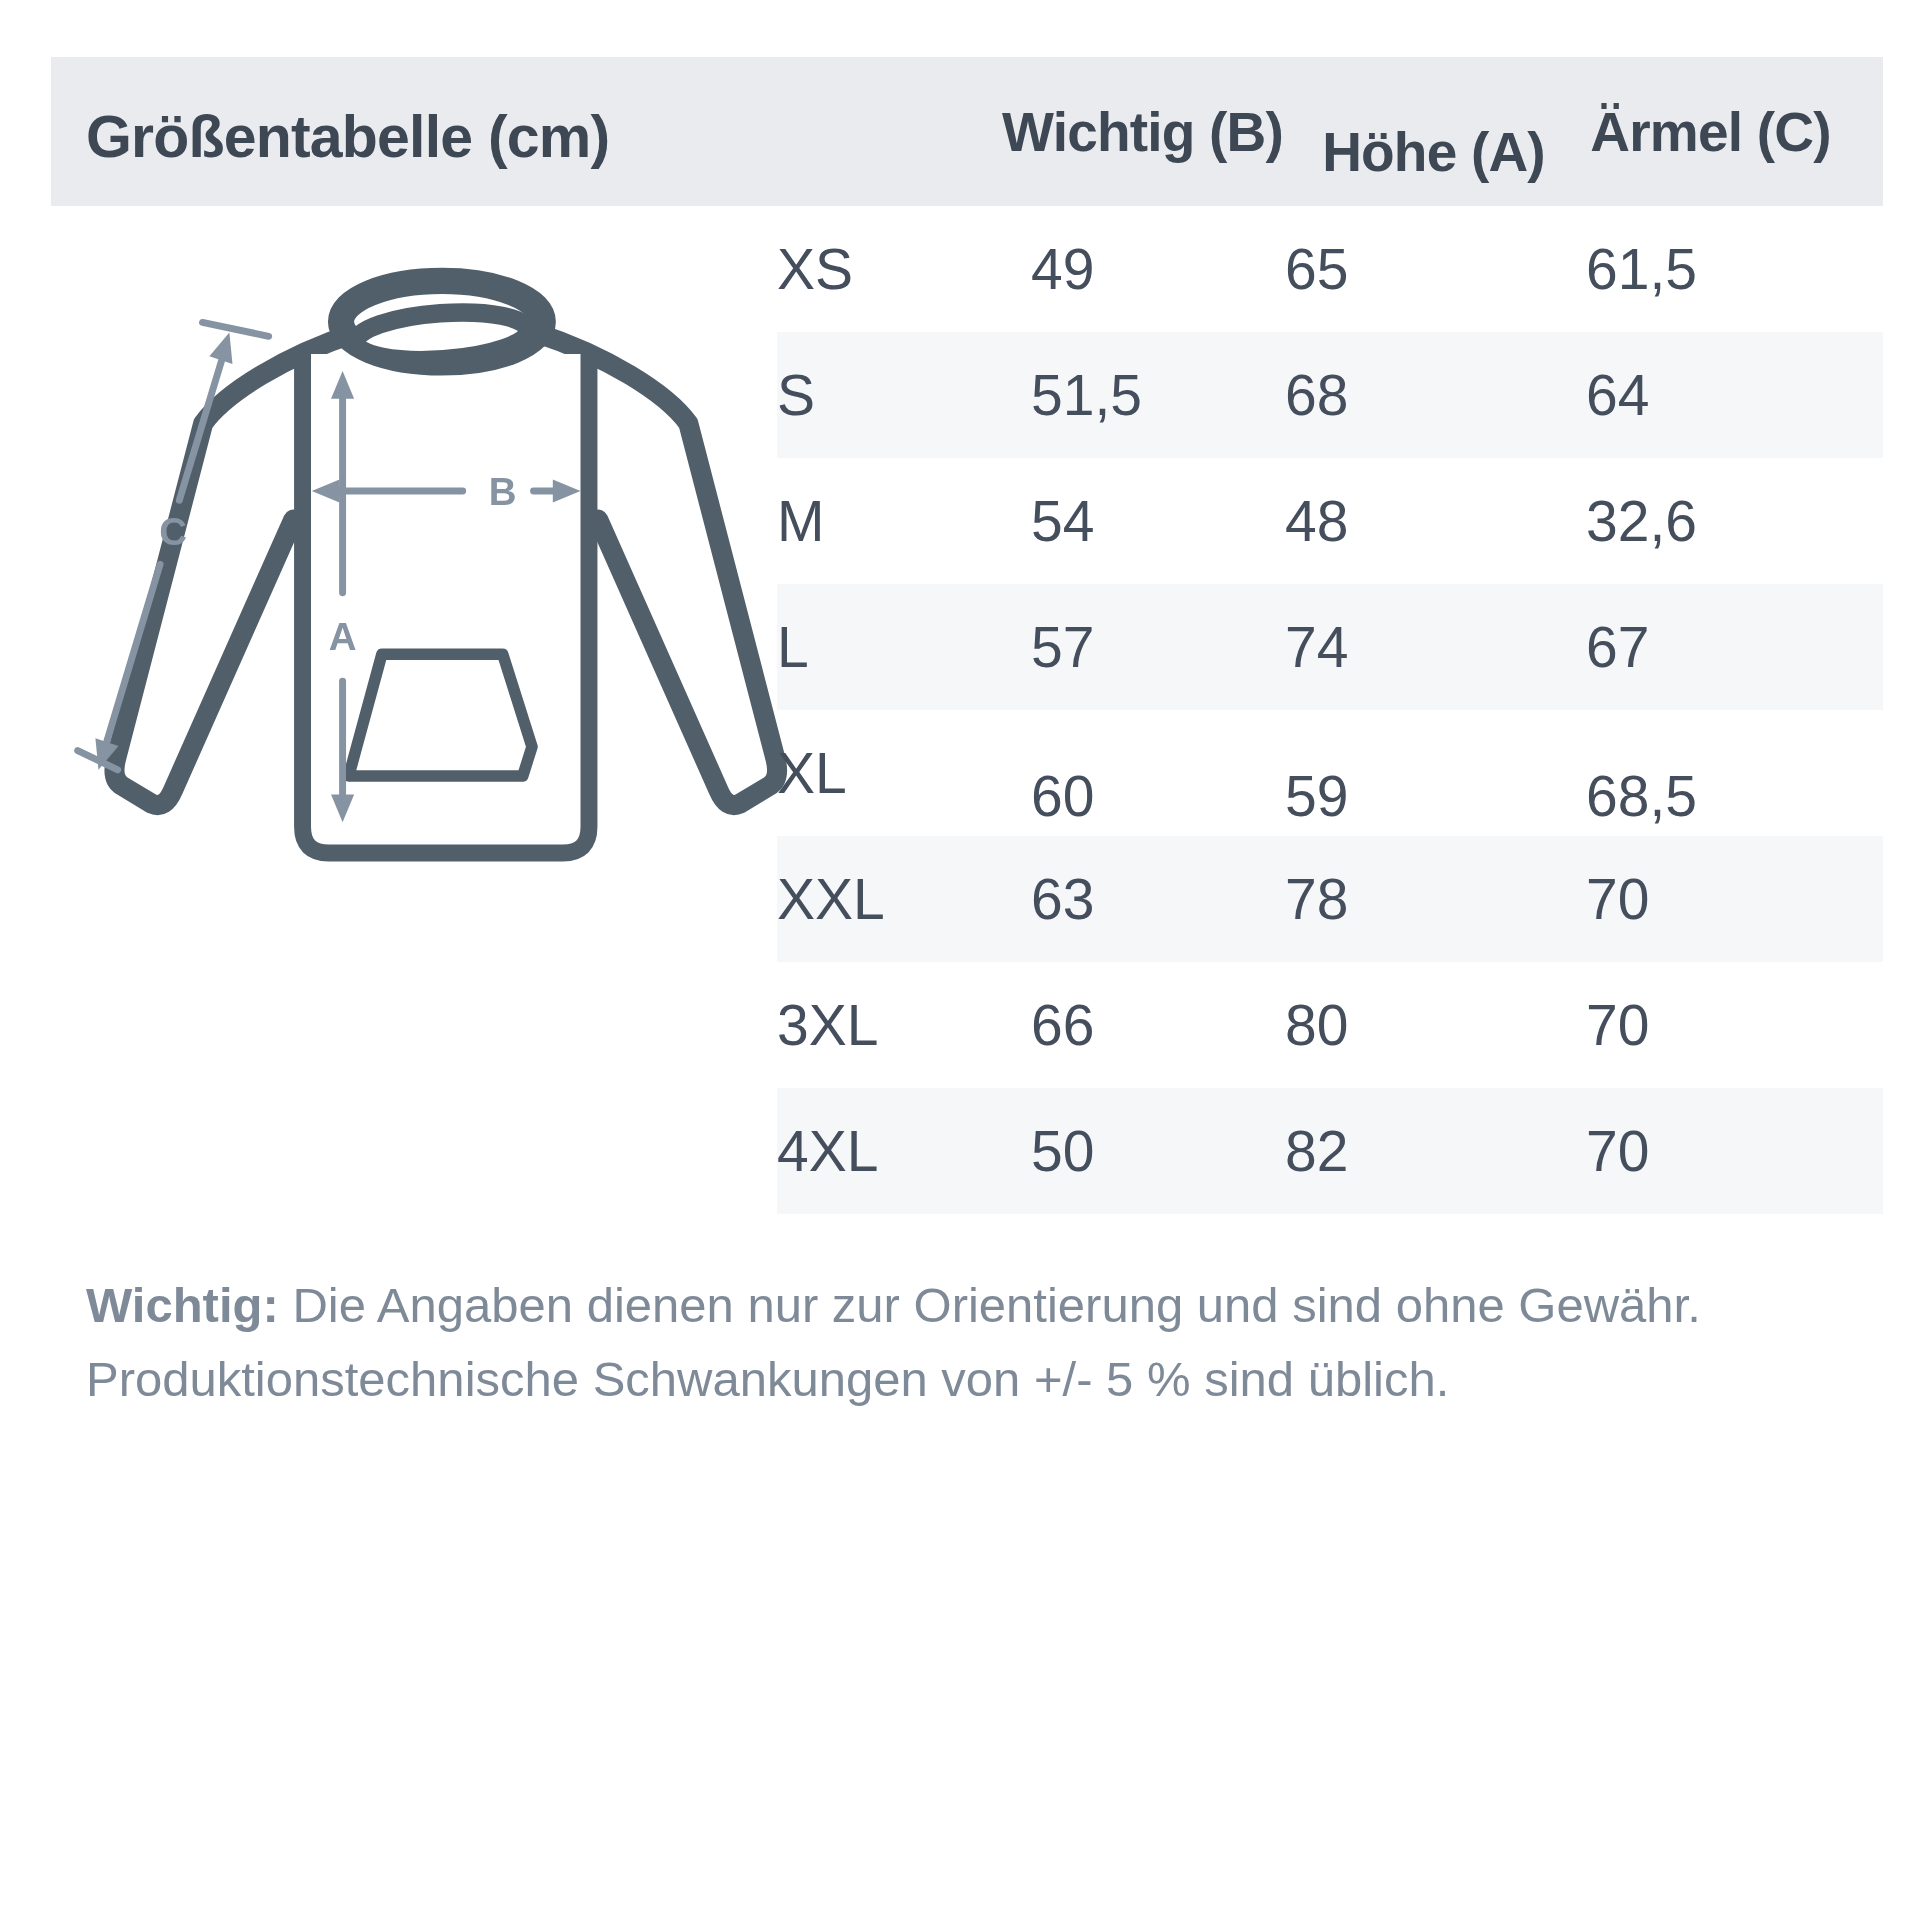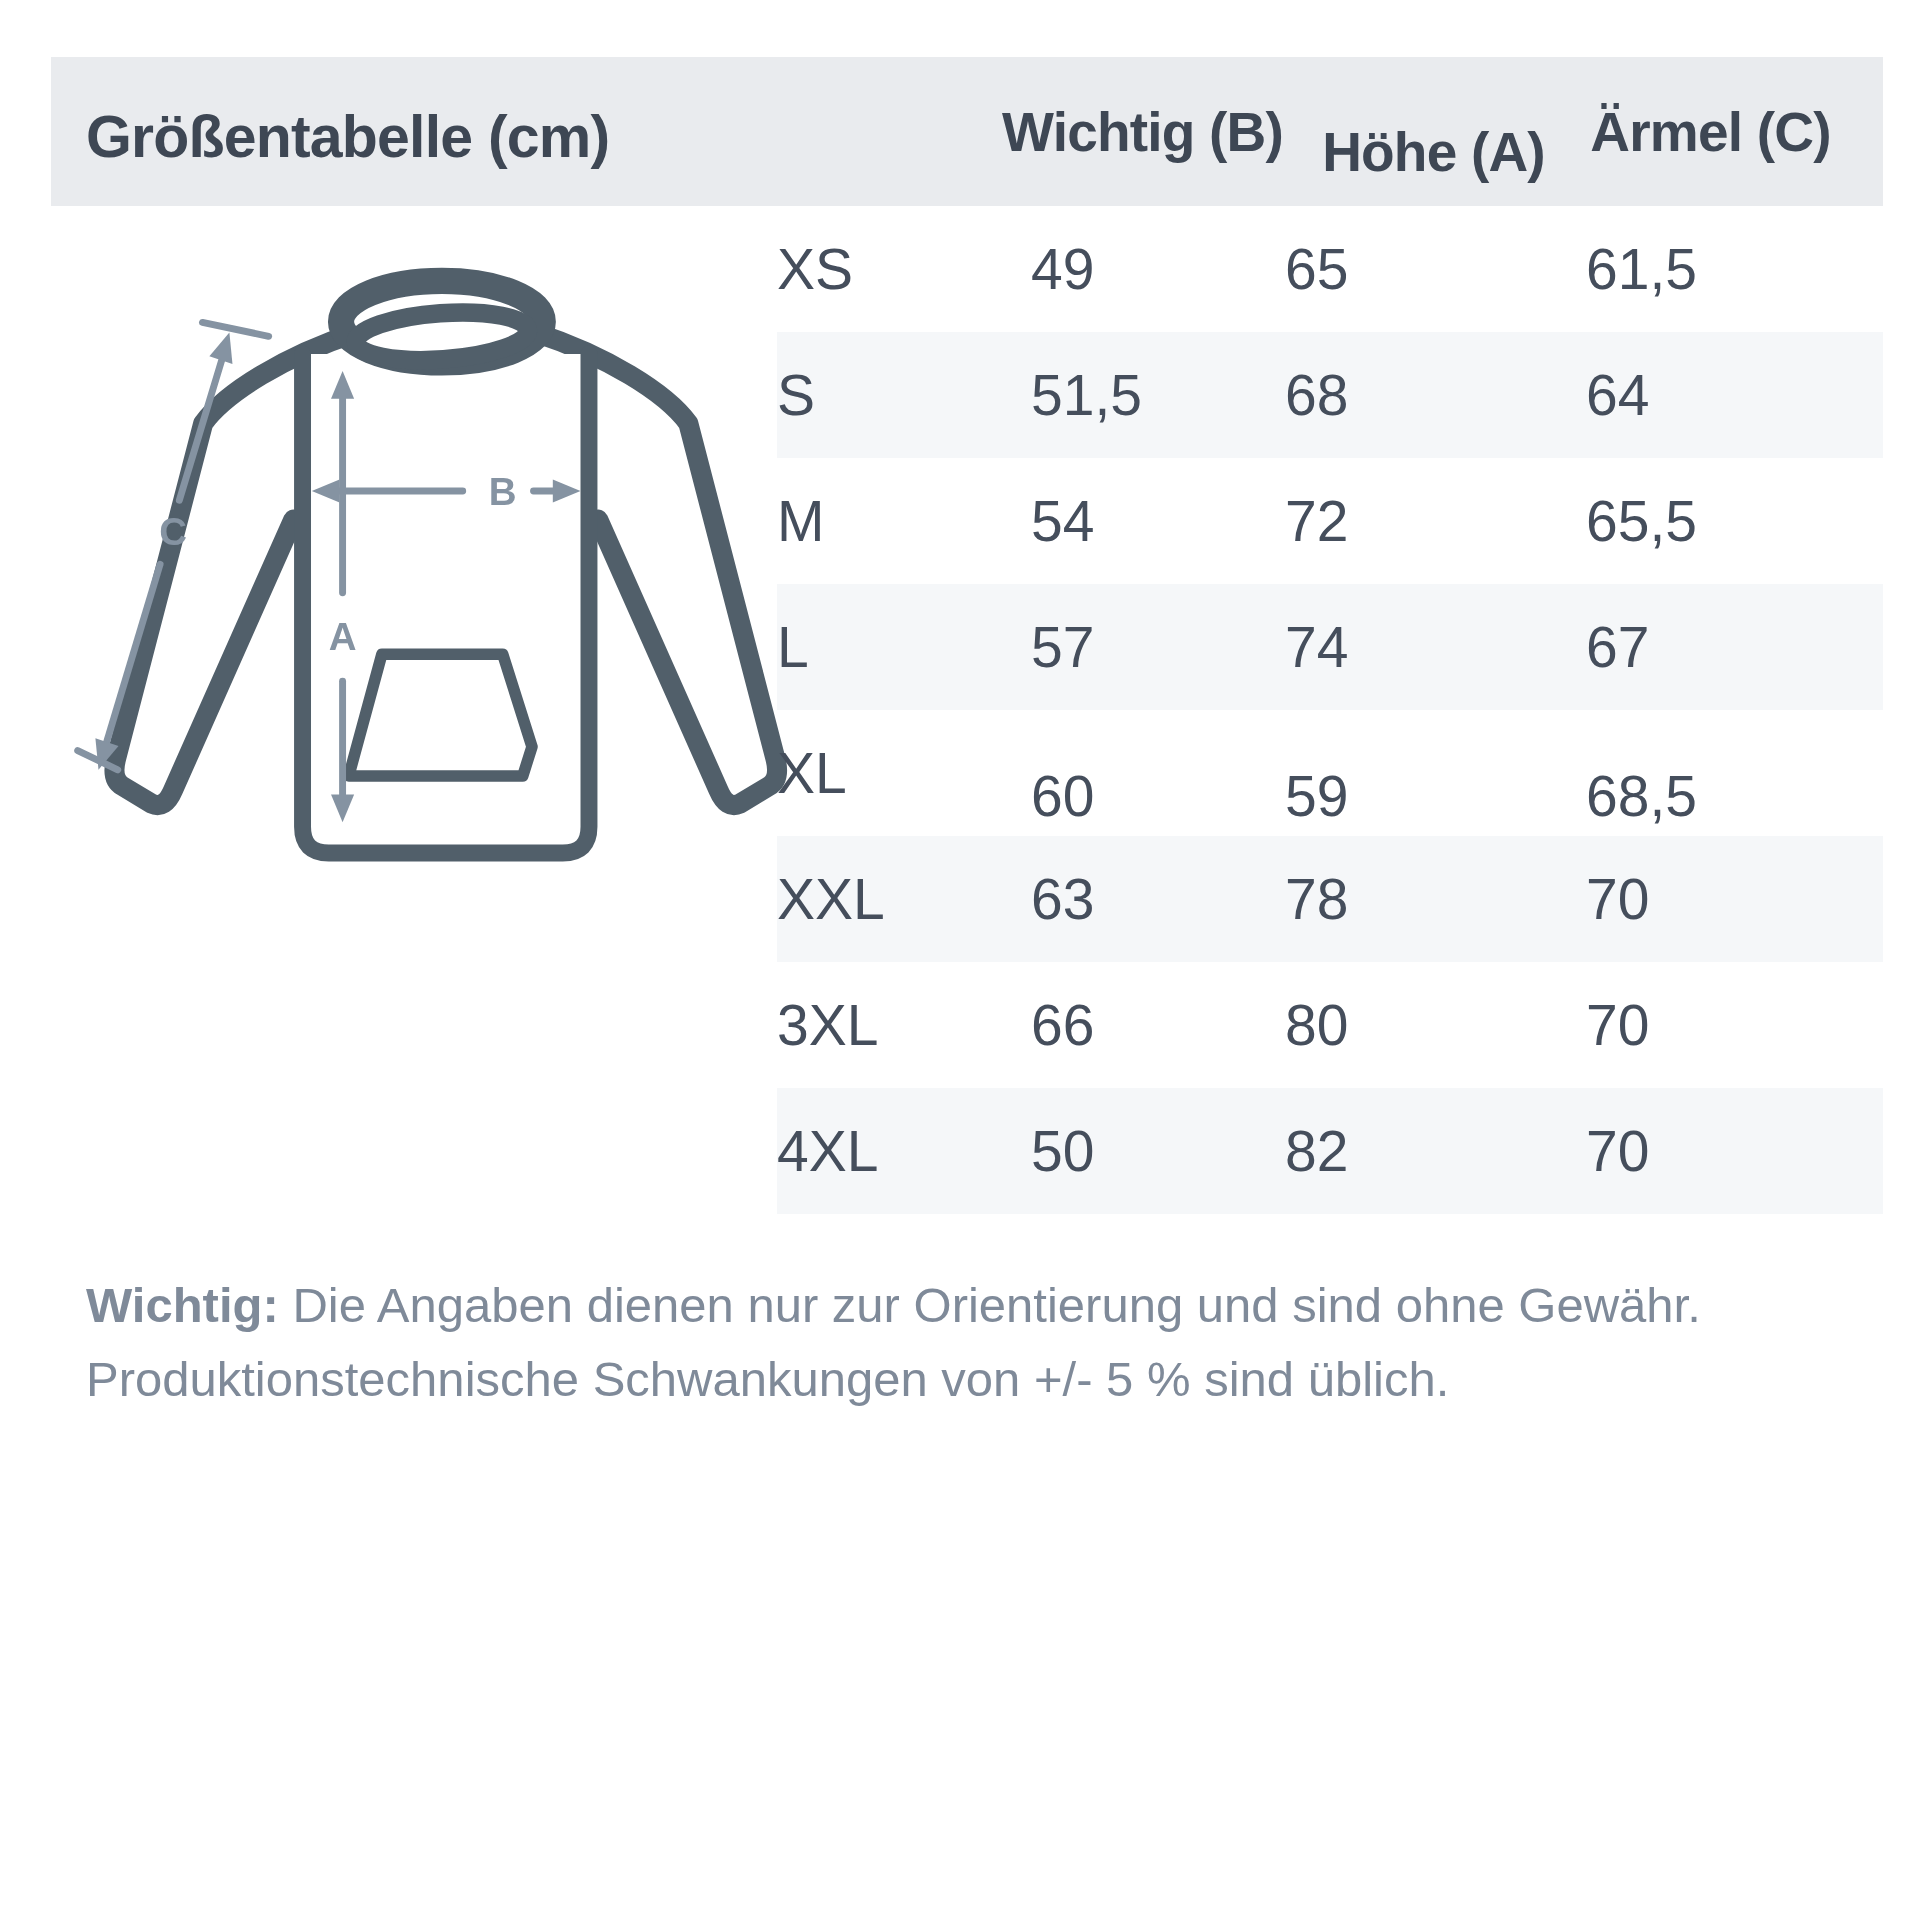--- a/index.html
+++ b/index.html
@@ -117,22 +117,22 @@
       </div>
       <div class="row striped">
         <div class="cell size-cell">S</div>
         <div class="cell num">51,5</div>
         <div class="cell num">68</div>
         <div class="cell num">64</div>
       </div>
       <div class="row">
         <div class="cell size-cell">M</div>
         <div class="cell num">54</div>
-        <div class="cell num">72</div>
-        <div class="cell num">65,5</div>
+        <div class="cell num">48</div>
+        <div class="cell num">32,6</div>
       </div>
       <div class="row striped">
         <div class="cell size-cell">L</div>
         <div class="cell num">57</div>
         <div class="cell num">74</div>
         <div class="cell num">67</div>
       </div>
       <div class="row xl-shift">
         <div class="cell size-cell">XL</div>
         <div class="cell num">60</div>

